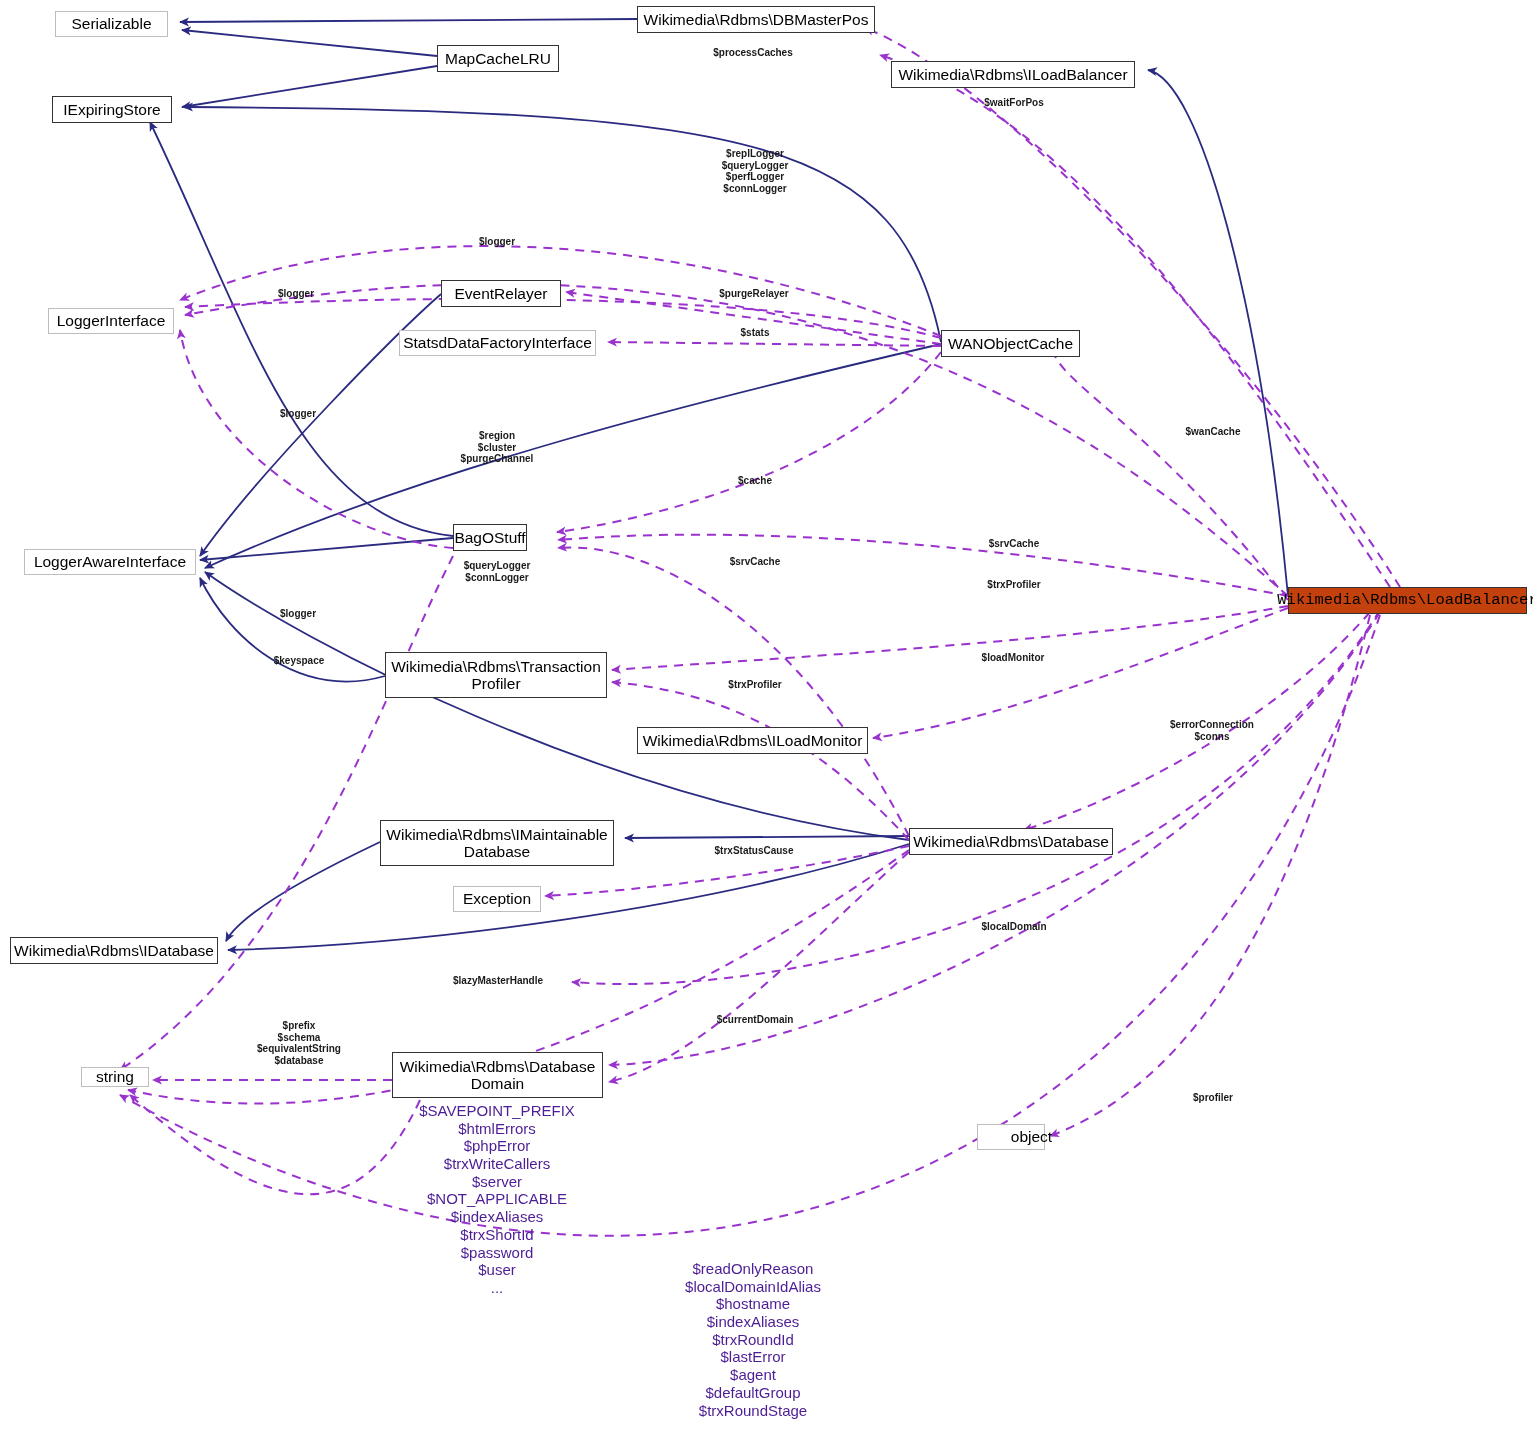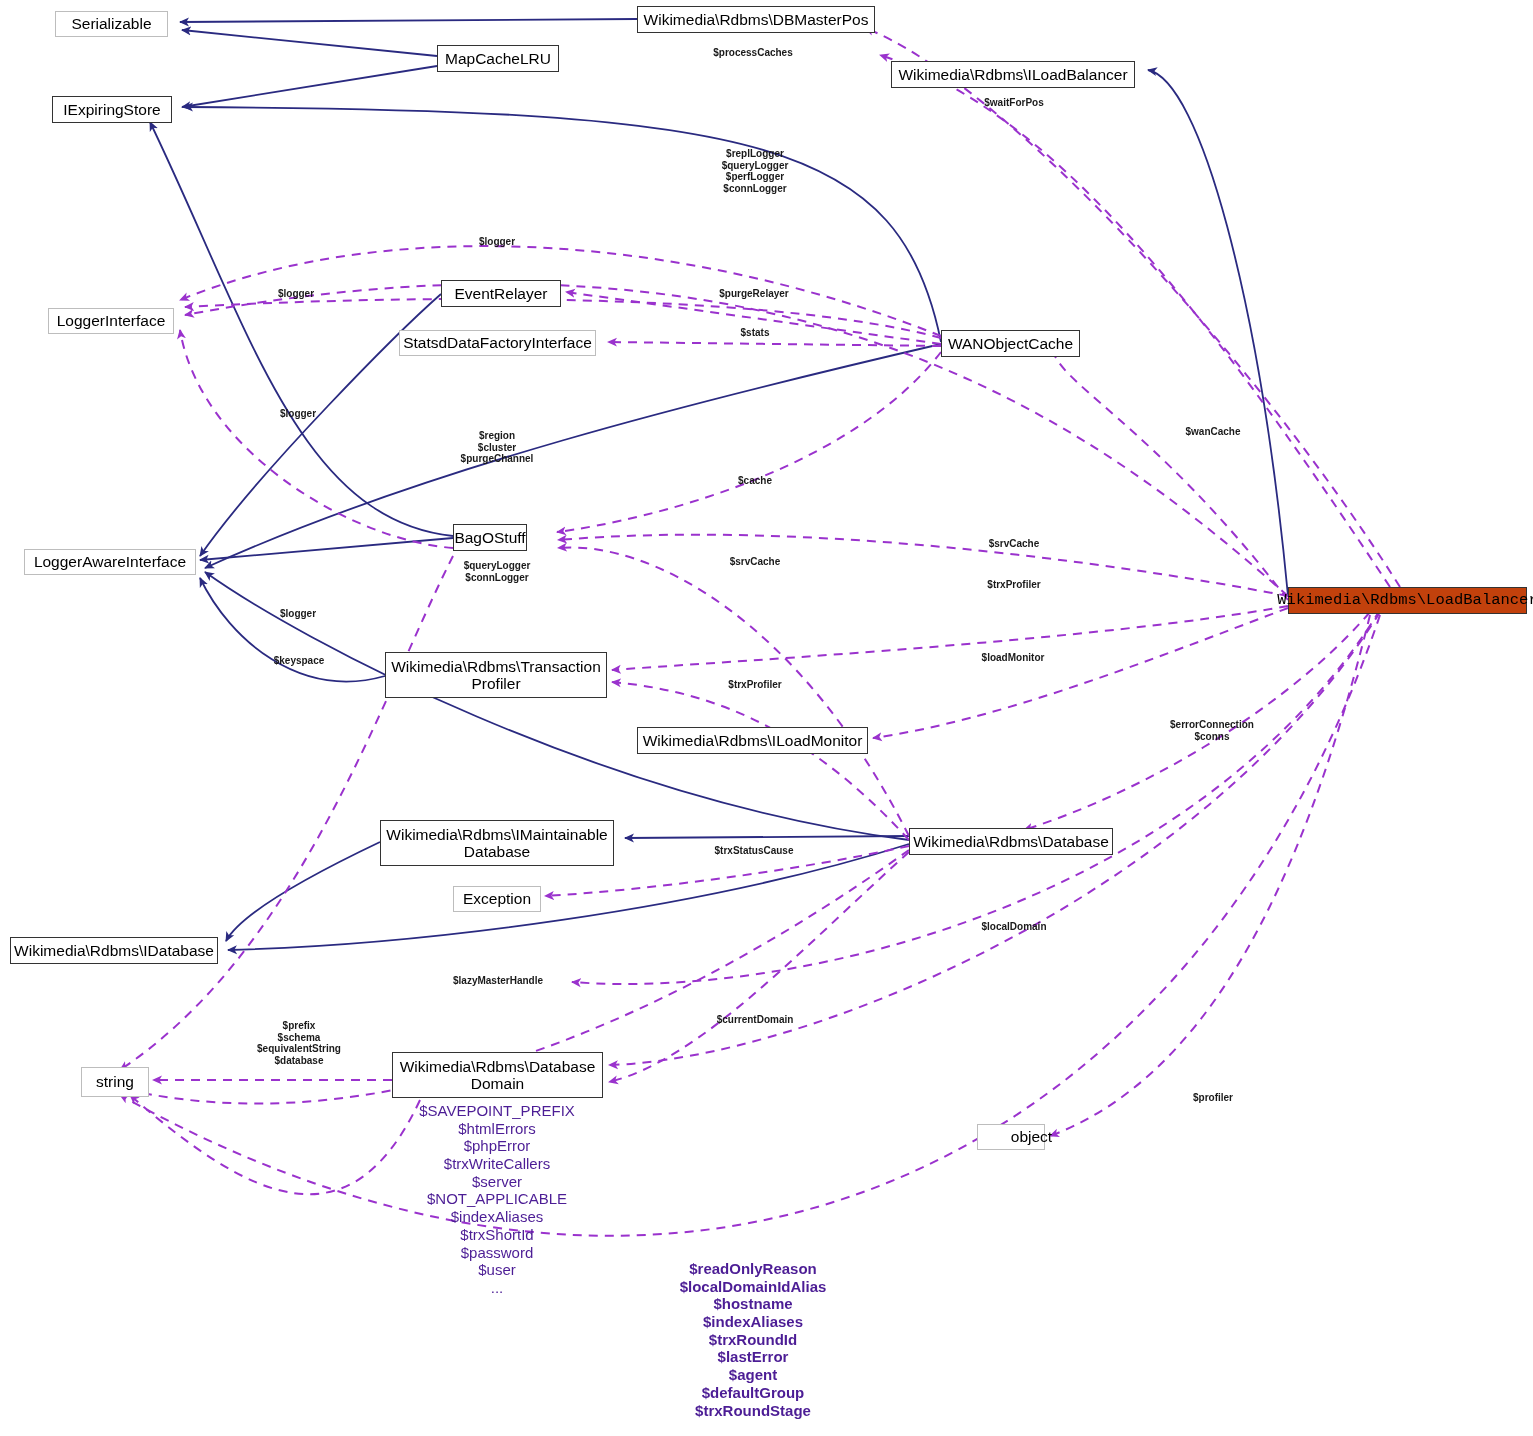--- a/index.html
+++ b/index.html
@@ -147,21 +147,21 @@
       <div class="node solid" style="left: 385px; top: 652px; width: 222px; height: 46px;">Wikimedia\Rdbms\Transaction
 Profiler</div>
       <div class="node solid" style="left: 637px; top: 727px; width: 231px; height: 27px;">Wikimedia\Rdbms\ILoadMonitor</div>
       <div class="node solid" style="left: 380px; top: 820px; width: 234px; height: 46px;">Wikimedia\Rdbms\IMaintainable
 Database</div>
       <div class="node solid" style="left: 909px; top: 828px; width: 204px; height: 27px;">Wikimedia\Rdbms\Database</div>
       <div class="node light" style="left: 453px; top: 886px; width: 88px; height: 26px;">Exception</div>
       <div class="node solid" style="left: 10px; top: 937px; width: 208px; height: 27px;">Wikimedia\Rdbms\IDatabase</div>
       <div class="node solid" style="left: 392px; top: 1052px; width: 211px; height: 46px;">Wikimedia\Rdbms\Database
 Domain</div>
-      <div class="node light" style="left: 81px; top: 1067px; width: 68px; height: 30px;">string</div>
+      <div class="node light" style="left: 81px; top: 1067px; width: 68px; height: 20px;">string</div>
       <div class="node light" style="left: 977px; top: 1124px; width: 68px; height: 26px; padding-left: 47px;">object</div>
     </div>
   <div id="label-layer">
       <div class="edge-label" style="left: 753px; top: 47px;">$processCaches</div>
       <div class="edge-label" style="left: 1014px; top: 97px;">$waitForPos</div>
       <div class="edge-label" style="left: 755px; top: 148px;">$replLogger
 $queryLogger
 $perfLogger
 $connLogger</div>
       <div class="edge-label" style="left: 497px; top: 236px;">$logger</div>
@@ -198,21 +198,21 @@
 $htmlErrors
 $phpError
 $trxWriteCallers
 $server
 $NOT_APPLICABLE
 $indexAliases
 $trxShortId
 $password
 $user
 ...</div>
-      <div class="attr-list" style="left: 753px; top: 1260px; font-weight: bold;">$readOnlyReason
+      <div class="attr-list" style="left: 753px; top: 1260px;">$readOnlyReason
 $localDomainIdAlias
 $hostname
 $indexAliases
 $trxRoundId
 $lastError
 $agent
 $defaultGroup
 $trxRoundStage</div>
     </div>
 

